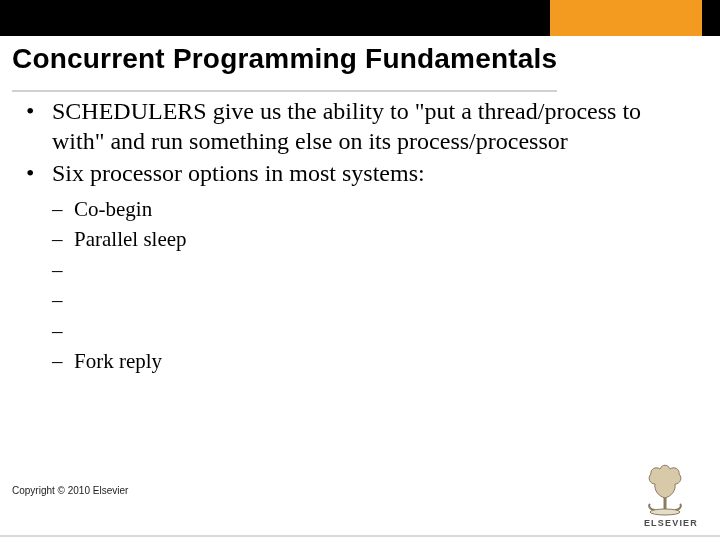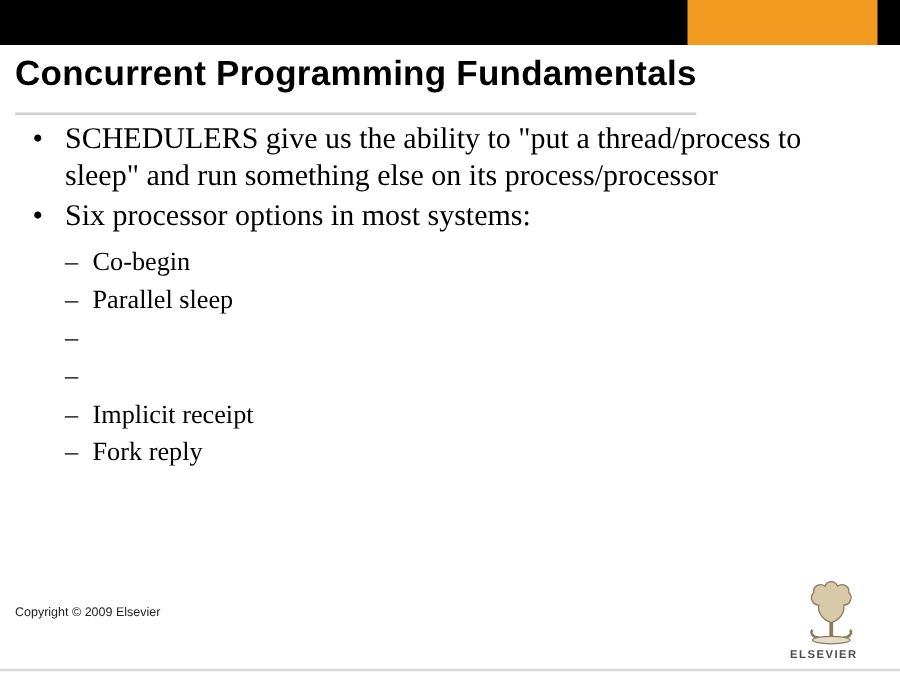--- a/index.html
+++ b/index.html
@@ -80,21 +80,21 @@
     bottom: 44px;
     font-family: Arial, Helvetica, sans-serif;
     font-size: 10px;
     color: #222222;
   }
   .logo {
     position: absolute;
     right: 22px;
     bottom: 12px;
     width: 66px;
-    text-align: left;
+    text-align: right;
     font-family: Arial, Helvetica, sans-serif;
   }
   .logo svg {
     display: block;
     margin: 0 auto 2px auto;
   }
   .logo-text {
     font-size: 9px;
     letter-spacing: 1.2px;
     color: #4c4c4c;
@@ -115,21 +115,21 @@
 <div class="topbar">
   <div class="topbar-accent"></div>
 </div>
 
 <div class="title">Concurrent Programming Fundamentals</div>
 
 <div class="body">
 
   <div class="bullet-row">
     <div class="bullet-mark">•</div>
-    <div class="bullet-text">SCHEDULERS give us the ability to "put a thread/process to sleep" and run something else on its process/processor</div>
+    <div class="bullet-text">SCHEDULERS give us the ability to "put a thread/process to with" and run something else on its process/processor</div>
   </div>
 
   <div class="bullet-row">
     <div class="bullet-mark">•</div>
     <div class="bullet-text">Six processor options in most systems:</div>
   </div>
 
   <div class="subbullets">
     <div class="sub-row">
       <div class="sub-mark">–</div>
@@ -140,31 +140,30 @@
       <div>Parallel sleep</div>
     </div>
     <div class="sub-row">
       <div class="sub-mark">–</div>
     </div>
     <div class="sub-row">
       <div class="sub-mark">–</div>
     </div>
     <div class="sub-row">
       <div class="sub-mark">–</div>
-      <div>Implicit receipt</div>
     </div>
     <div class="sub-row">
       <div class="sub-mark">–</div>
       <div>Fork reply</div>
     </div>
   </div>
 
 </div>
 
-<div class="footer">Copyright © 2009 Elsevier</div>
+<div class="footer">Copyright © 2010 Elsevier</div>
 
 <div class="logo">
   <svg width="54" height="56" viewBox="0 0 54 56">
     <rect x="0" y="0" width="54" height="56" fill="none"></rect>
     <path d="M27 52 L27 30" stroke="#8a7a5e" stroke-width="3" fill="none"></path>
     <path d="M27 38 C20 36 16 30 17 24 C12 24 9 18 13 14 C12 9 18 6 22 9 C24 4 30 4 32 9 C36 6 42 9 41 14 C45 18 42 24 37 24 C38 30 34 36 27 38 Z" fill="#d8c9a8" stroke="#8a7a5e" stroke-width="1"></path>
     <path d="M17 50 C12 50 10 46 12 44 M37 50 C42 50 44 46 42 44" stroke="#8a7a5e" stroke-width="2" fill="none"></path>
     <ellipse cx="27" cy="52" rx="15" ry="3" fill="#e6ddc8" stroke="#8a7a5e" stroke-width="1"></ellipse>
   </svg>
   <div class="logo-text">ELSEVIER</div>

